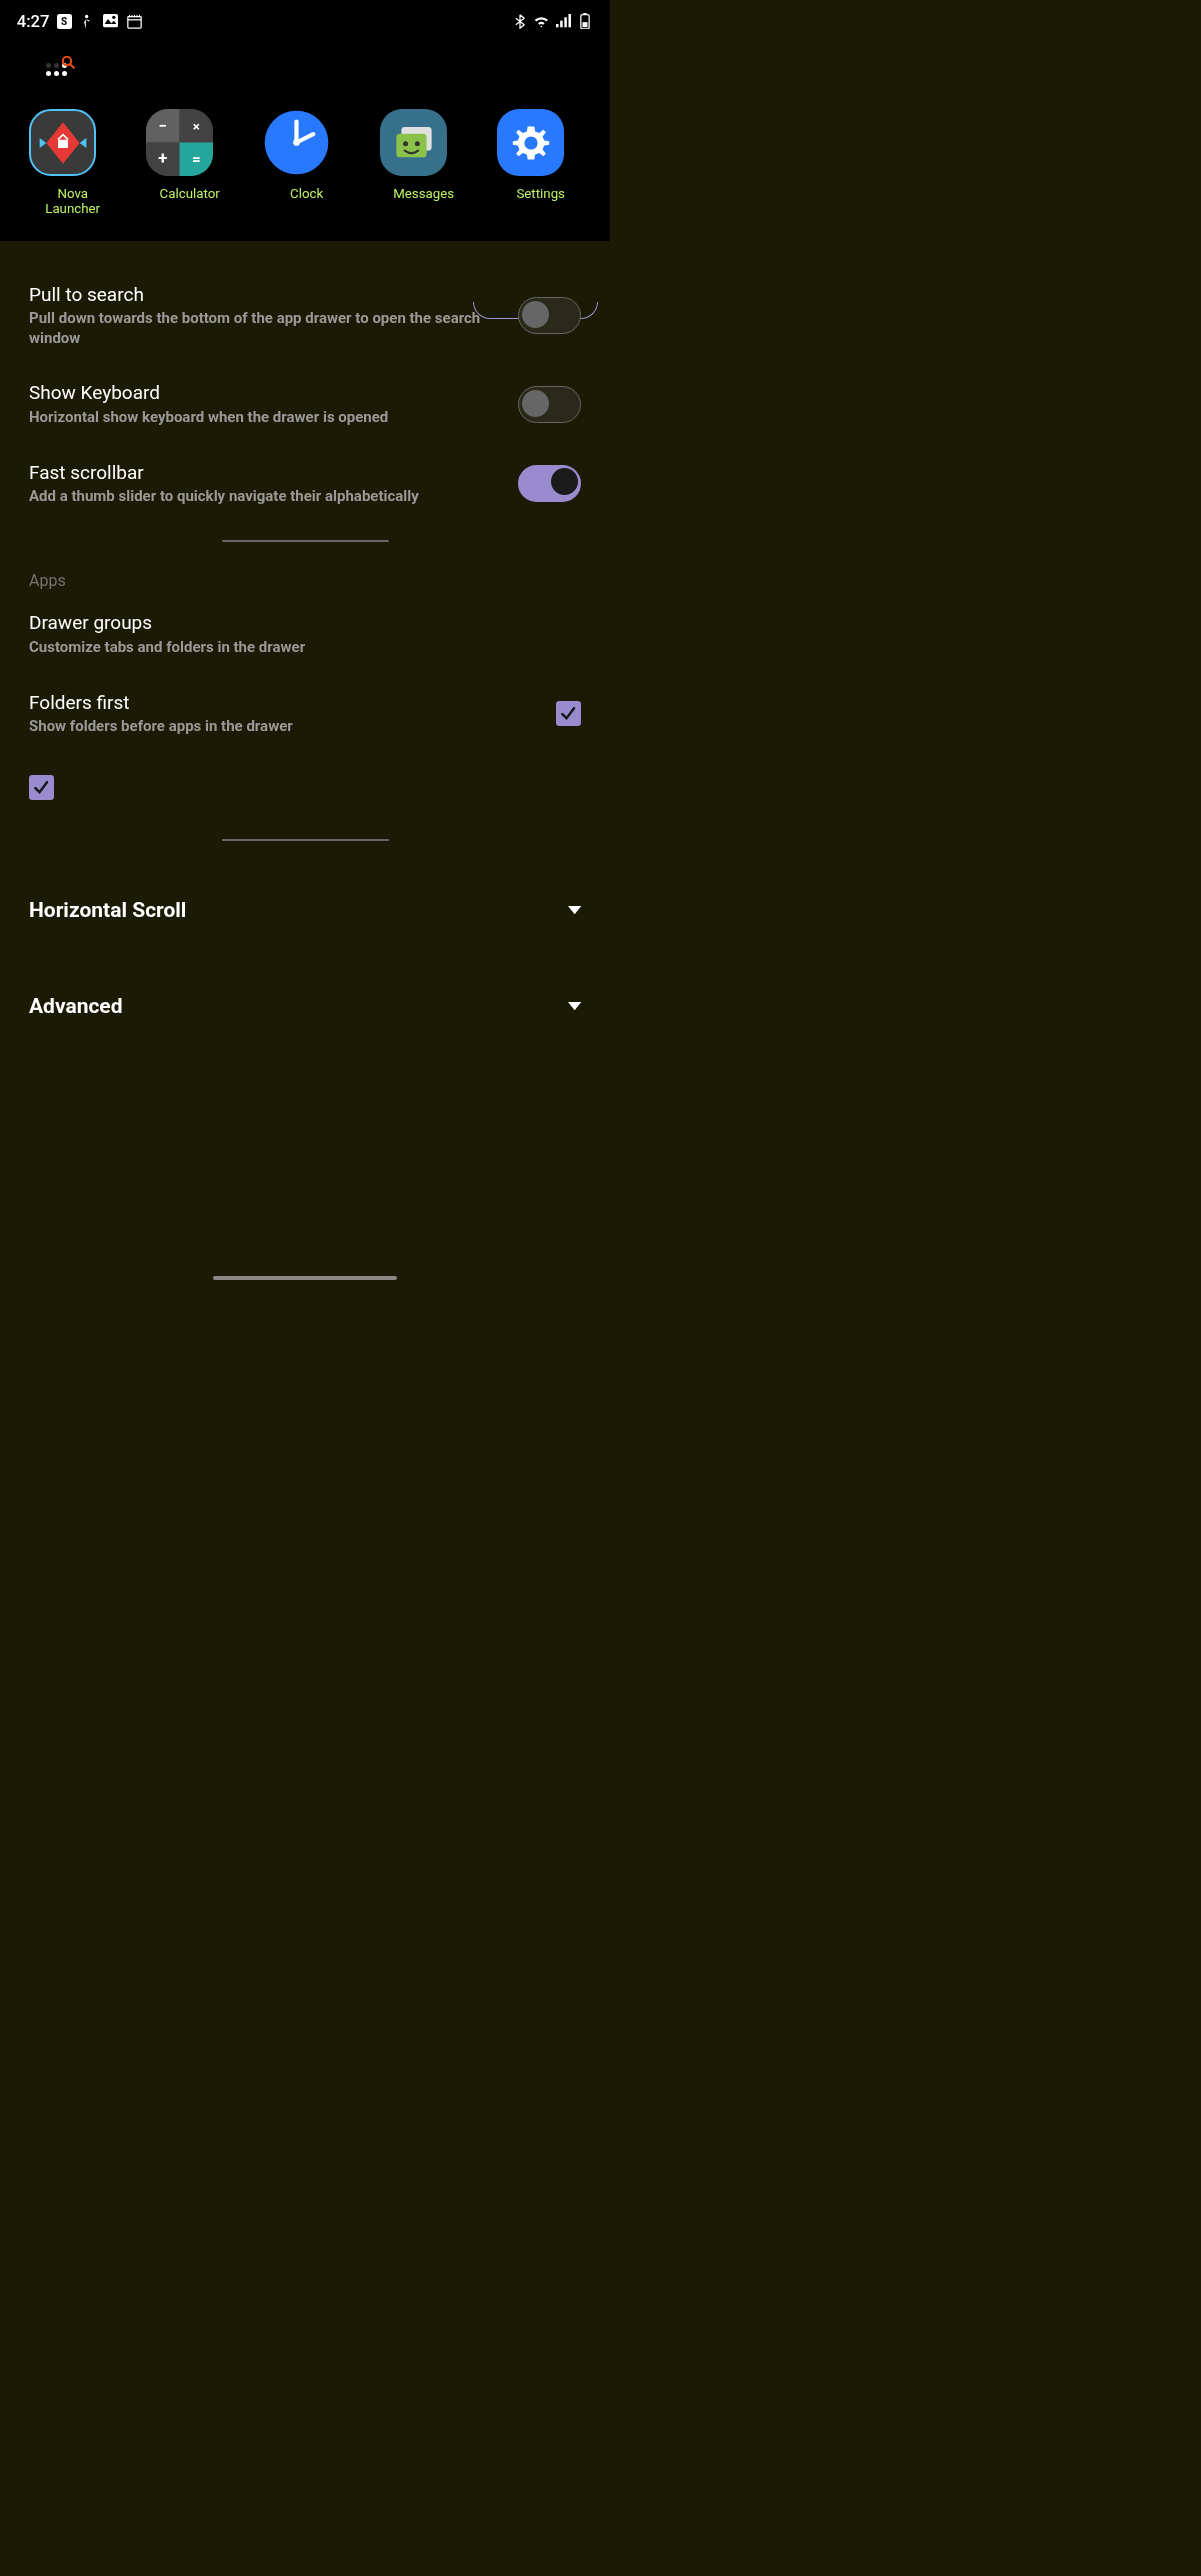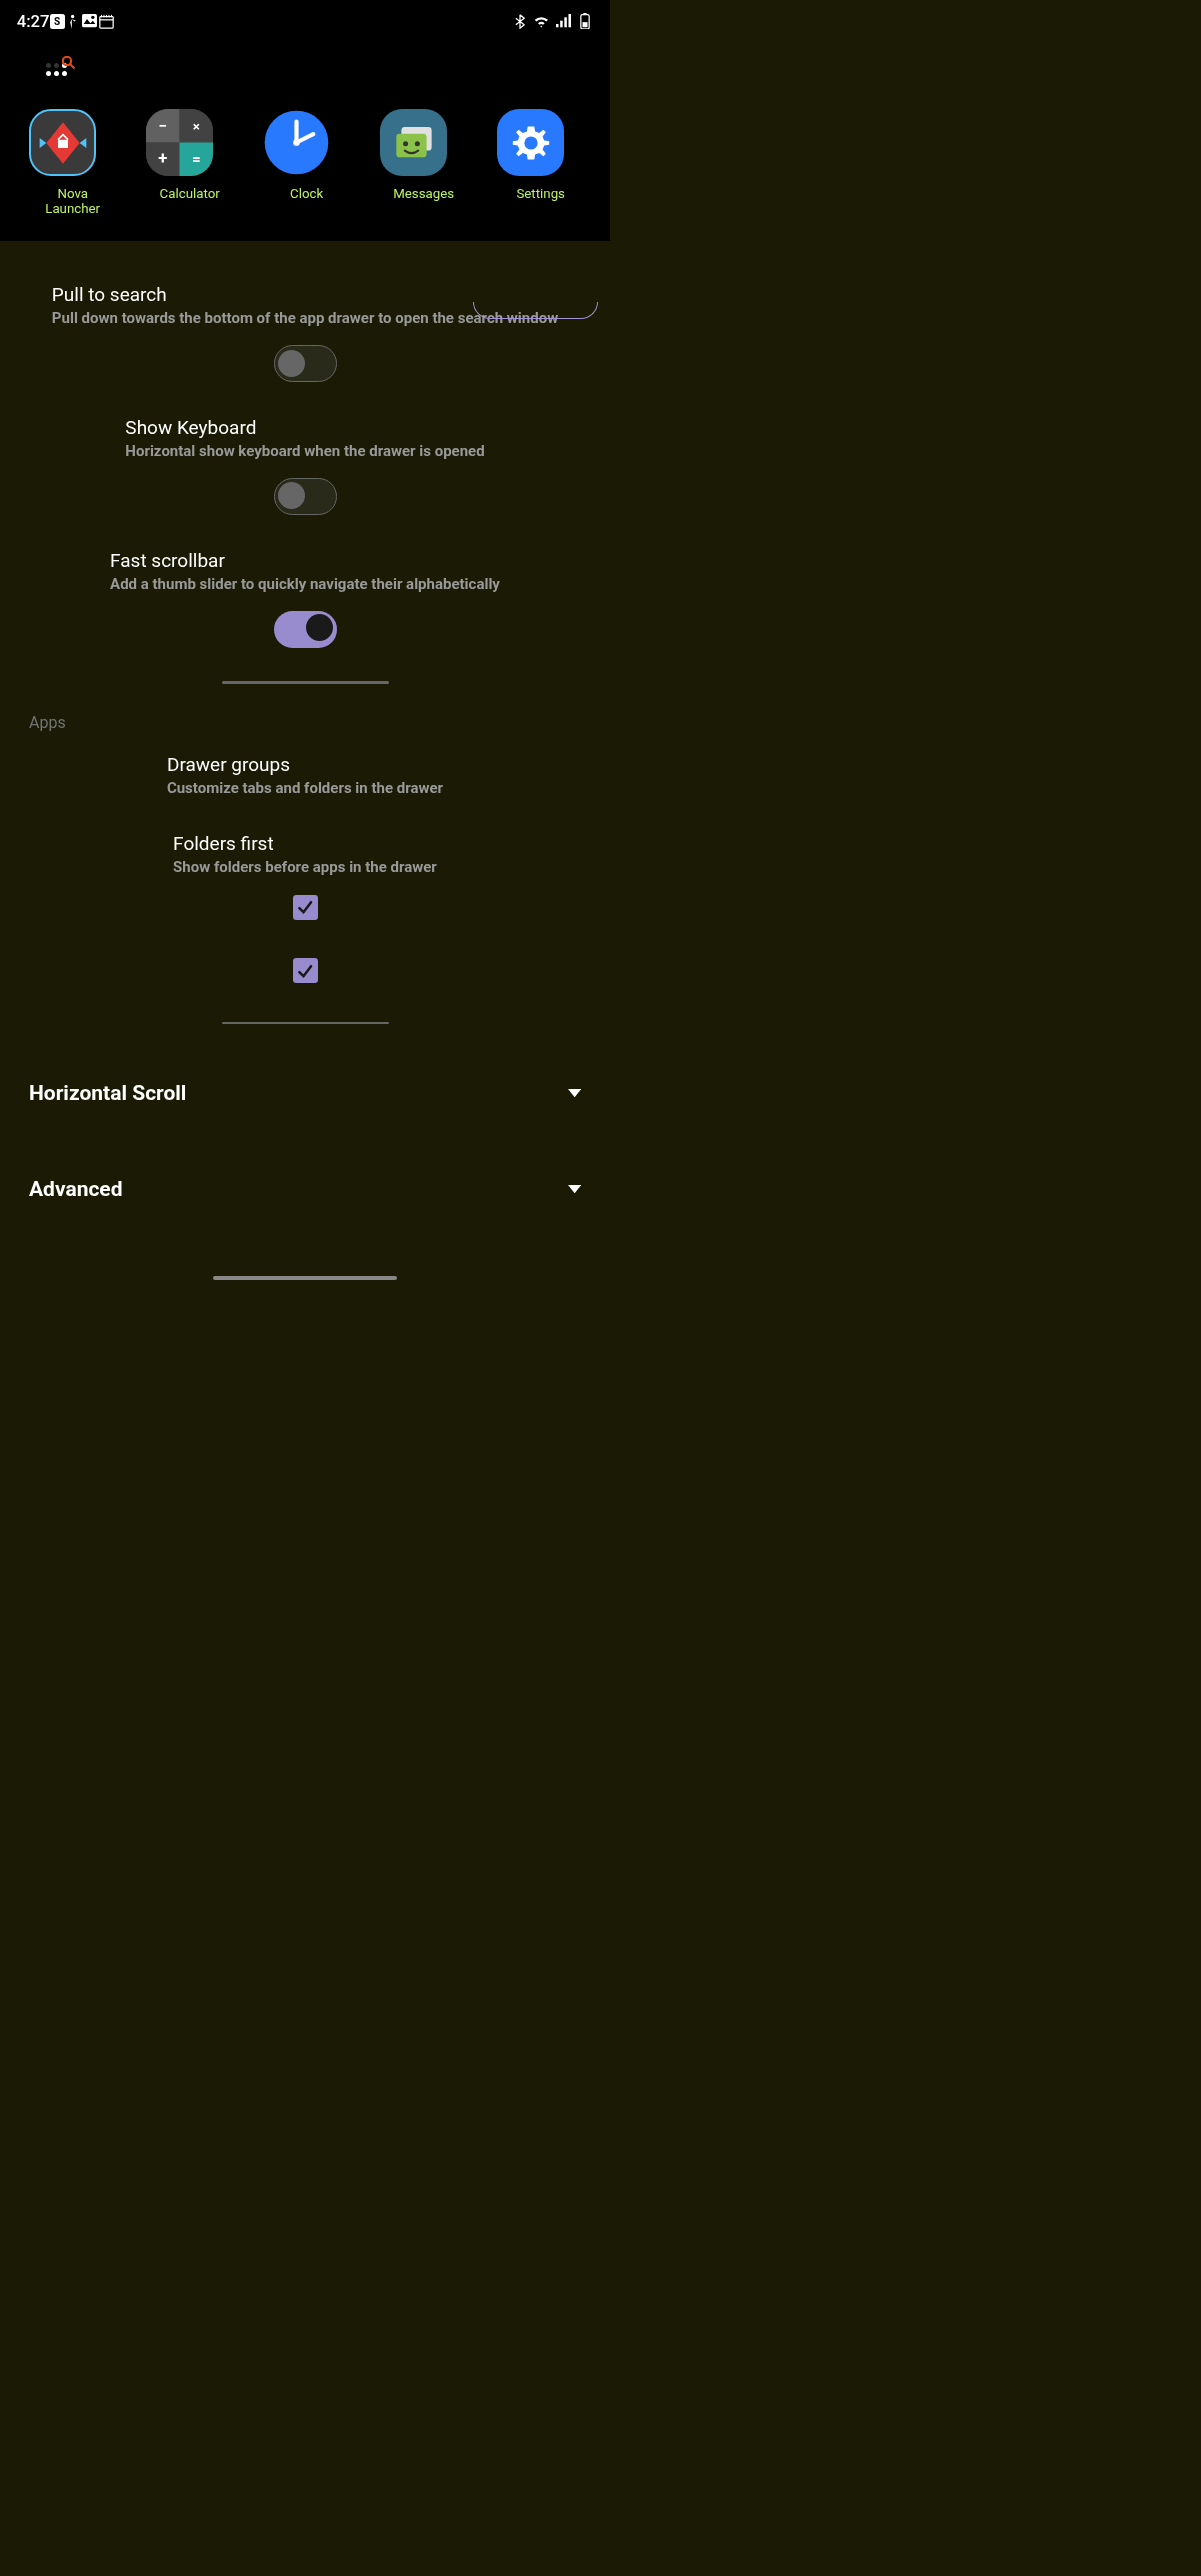--- a/index.html
+++ b/index.html
@@ -20,21 +20,21 @@
     height: 42px;
     background: #000;
     display: flex;
     justify-content: space-between;
     align-items: center;
     padding: 0 16.7px;
   }
   .status-left {
     display: flex;
     align-items: center;
-    gap: 0;
+    gap: 7px;
   }
   .status-time {
     font-size: 16.7px;
     font-weight: 500;
   }
   .status-icon {
     width: 16.7px;
     height: 16.7px;
     display: flex;
     align-items: center;
@@ -132,21 +132,20 @@
     border-top: none;
     border-bottom-left-radius: 18.4px;
     border-bottom-right-radius: 18.4px;
   }
   .setting-item {
     padding: 16.7px 29px;
     display: flex;
     align-items: center;
     justify-content: space-between;
     gap: 16.7px;
-    flex-direction: column;
   }
   .setting-text {
     flex: 1;
   }
   .setting-title {
     font-size: 19px;
     color: #fff;
     margin-bottom: 3.3px;
   }
   .setting-desc {

